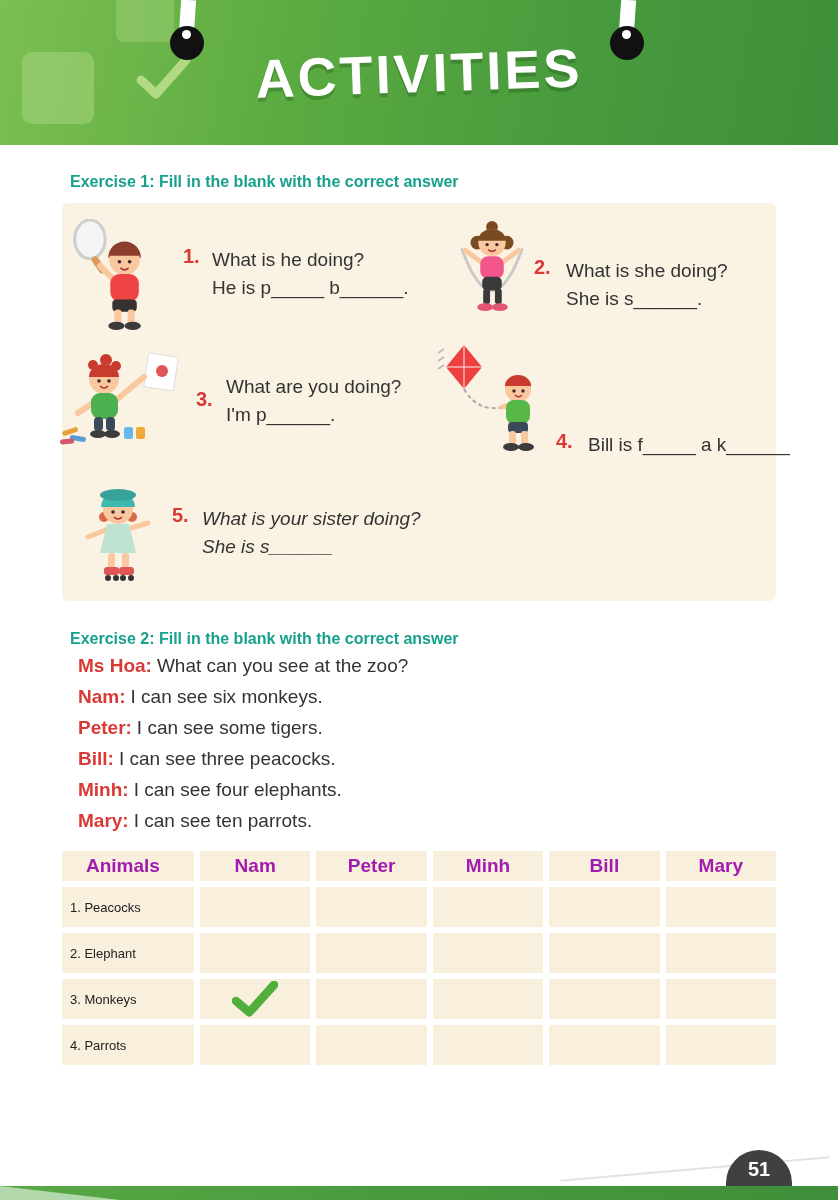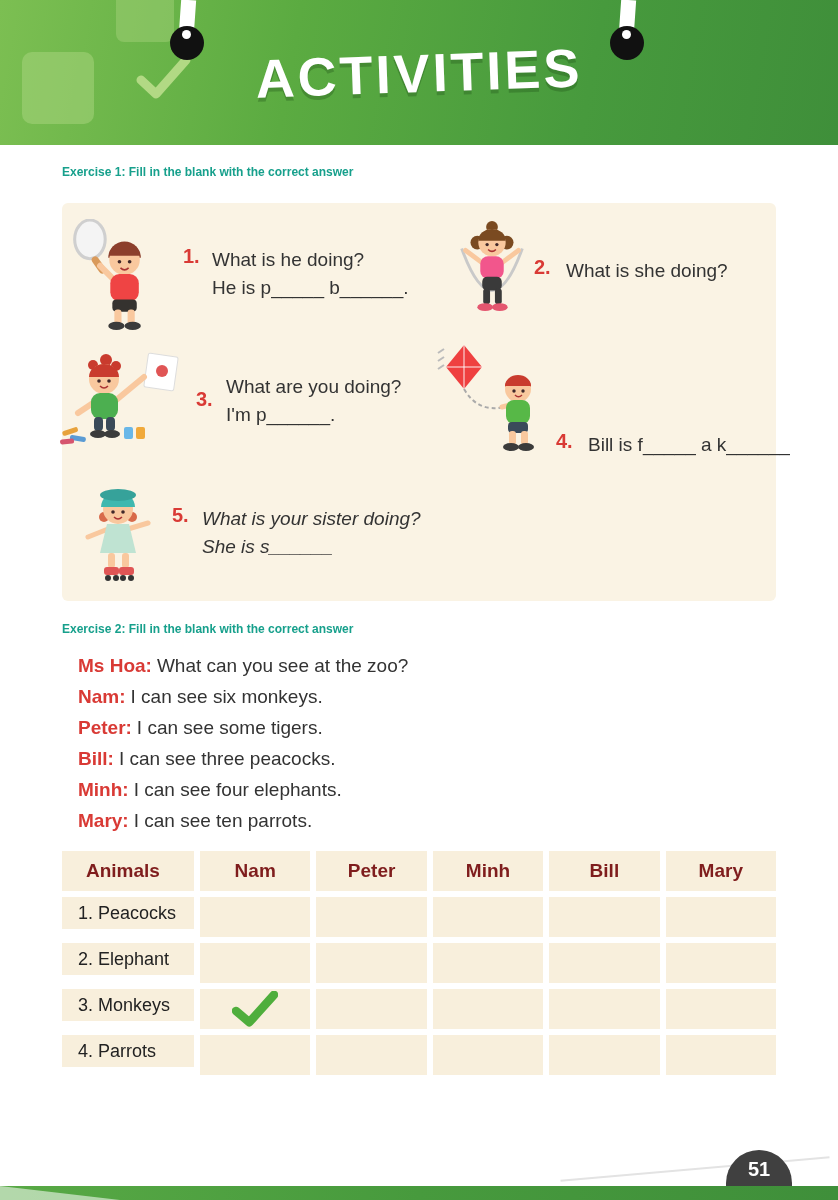--- a/index.html
+++ b/index.html
@@ -27,22 +27,22 @@
   .strap{position:absolute;top:0;width:15px;height:34px;background:#fff;border-radius:0 0 7px 7px;}
   .strap-left{left:180px;transform:rotate(4deg);}
   .strap-right{left:620px;transform:rotate(4deg);}
   .hole{position:absolute;width:34px;height:34px;border-radius:50%;background:#111;top:26px;}
   .hole-left{left:170px;}
   .hole-right{left:610px;}
   .hole .gleam{position:absolute;left:12px;top:4px;width:9px;height:9px;border-radius:50%;background:#fff;}
 
   
   .ex-heading{
-    position:absolute;left:62px;margin:0;
-    font-size:12px;font-weight:700;color:#17a08c;
+    position:absolute;left:62px;margin:8px;
+    font-size:16px;font-weight:700;color:#17a08c;
   }
   .ex1-h{top:165px;}
   .ex2-h{top:622px;}
 
   
   .panel{
     position:absolute;left:62px;top:203px;width:714px;height:398px;
     background:#faf3e4;border-radius:6px;
   }
   .illus{position:absolute;}
@@ -72,27 +72,27 @@
   .dialogue{position:absolute;left:78px;top:655px;width:640px;}
   .dline{margin:0 0 10px 0;font-size:19px;line-height:21px;color:#333;}
   .speaker{font-weight:800;color:#d93a35;margin-right:5px;}
 
   
   .zoo-table{position:absolute;left:62px;top:851px;width:714px;}
   .thead,.trow{
     display:grid;grid-template-columns:132px repeat(5,1fr);gap:6px;margin-bottom:6px;
   }
   .th{
-    background:#f8efdc;height:40px;display:flex;align-items:center;justify-content:center;
-    font-size:19px;font-weight:800;color:#7f1d1d;
+    background:#f8efdc;height:30px;display:flex;align-items:center;justify-content:center;
+    font-size:19px;font-weight:800;color:#a21caf;
   }
   .th-label{justify-content:flex-start;padding-left:24px;}
   .tlabel{
-    background:#f8efdc;height:32px;display:flex;align-items:center;
-    padding-left:16px;font-size:18px;color:#222;
+    background:#f8efdc;height:40px;display:flex;align-items:center;
+    padding-left:8px;font-size:13px;color:#222;
   }
   .tcell{
     background:#f8efdc;height:40px;display:flex;align-items:center;justify-content:center;
   }
 
   
   .swoosh{
     position:absolute;left:560px;top:1168px;width:270px;height:2px;
     background:#e3e3e3;transform:rotate(-5deg);
   }
@@ -175,20 +175,21 @@
     <rect x="33" y="42" width="24" height="23" rx="8" fill="#f2568c"></rect>
     <rect x="35" y="63" width="20" height="14" rx="5" fill="#3a3a3a"></rect>
     <rect x="36" y="75" width="7" height="16" rx="3" fill="#3a3a3a"></rect>
     <rect x="48" y="75" width="7" height="16" rx="3" fill="#3a3a3a"></rect>
     <ellipse cx="38" cy="94" rx="8" ry="4" fill="#e4566f"></ellipse>
       <ellipse cx="53" cy="94" rx="8" ry="4" fill="#e4566f"></ellipse>
   </svg>
   <span class="qnum n2">2.</span>
   <div class="qtext t2">
     <div>What is she doing?</div>
+    <div>She is s______.</div>
   </div>
 
   <svg class="illus i3" width="130" height="100" viewBox="0 0 130 100">
     <rect x="88" y="6" width="30" height="34" rx="2" fill="#ffffff" stroke="#ddd" transform="rotate(8 103 23)"></rect>
     <circle cx="104" cy="22" r="6" fill="#e05555"></circle>
     <circle cx="35" cy="16" r="5" fill="#c93b2e"></circle>
       <circle cx="48" cy="11" r="6" fill="#c93b2e"></circle>
       <circle cx="58" cy="17" r="5" fill="#c93b2e"></circle>
     <circle cx="46" cy="30" r="15" fill="#f9c89e"></circle>
     <path d="M31,28 a15,13 0 0 1 30,0 z" fill="#c93b2e"></path>

